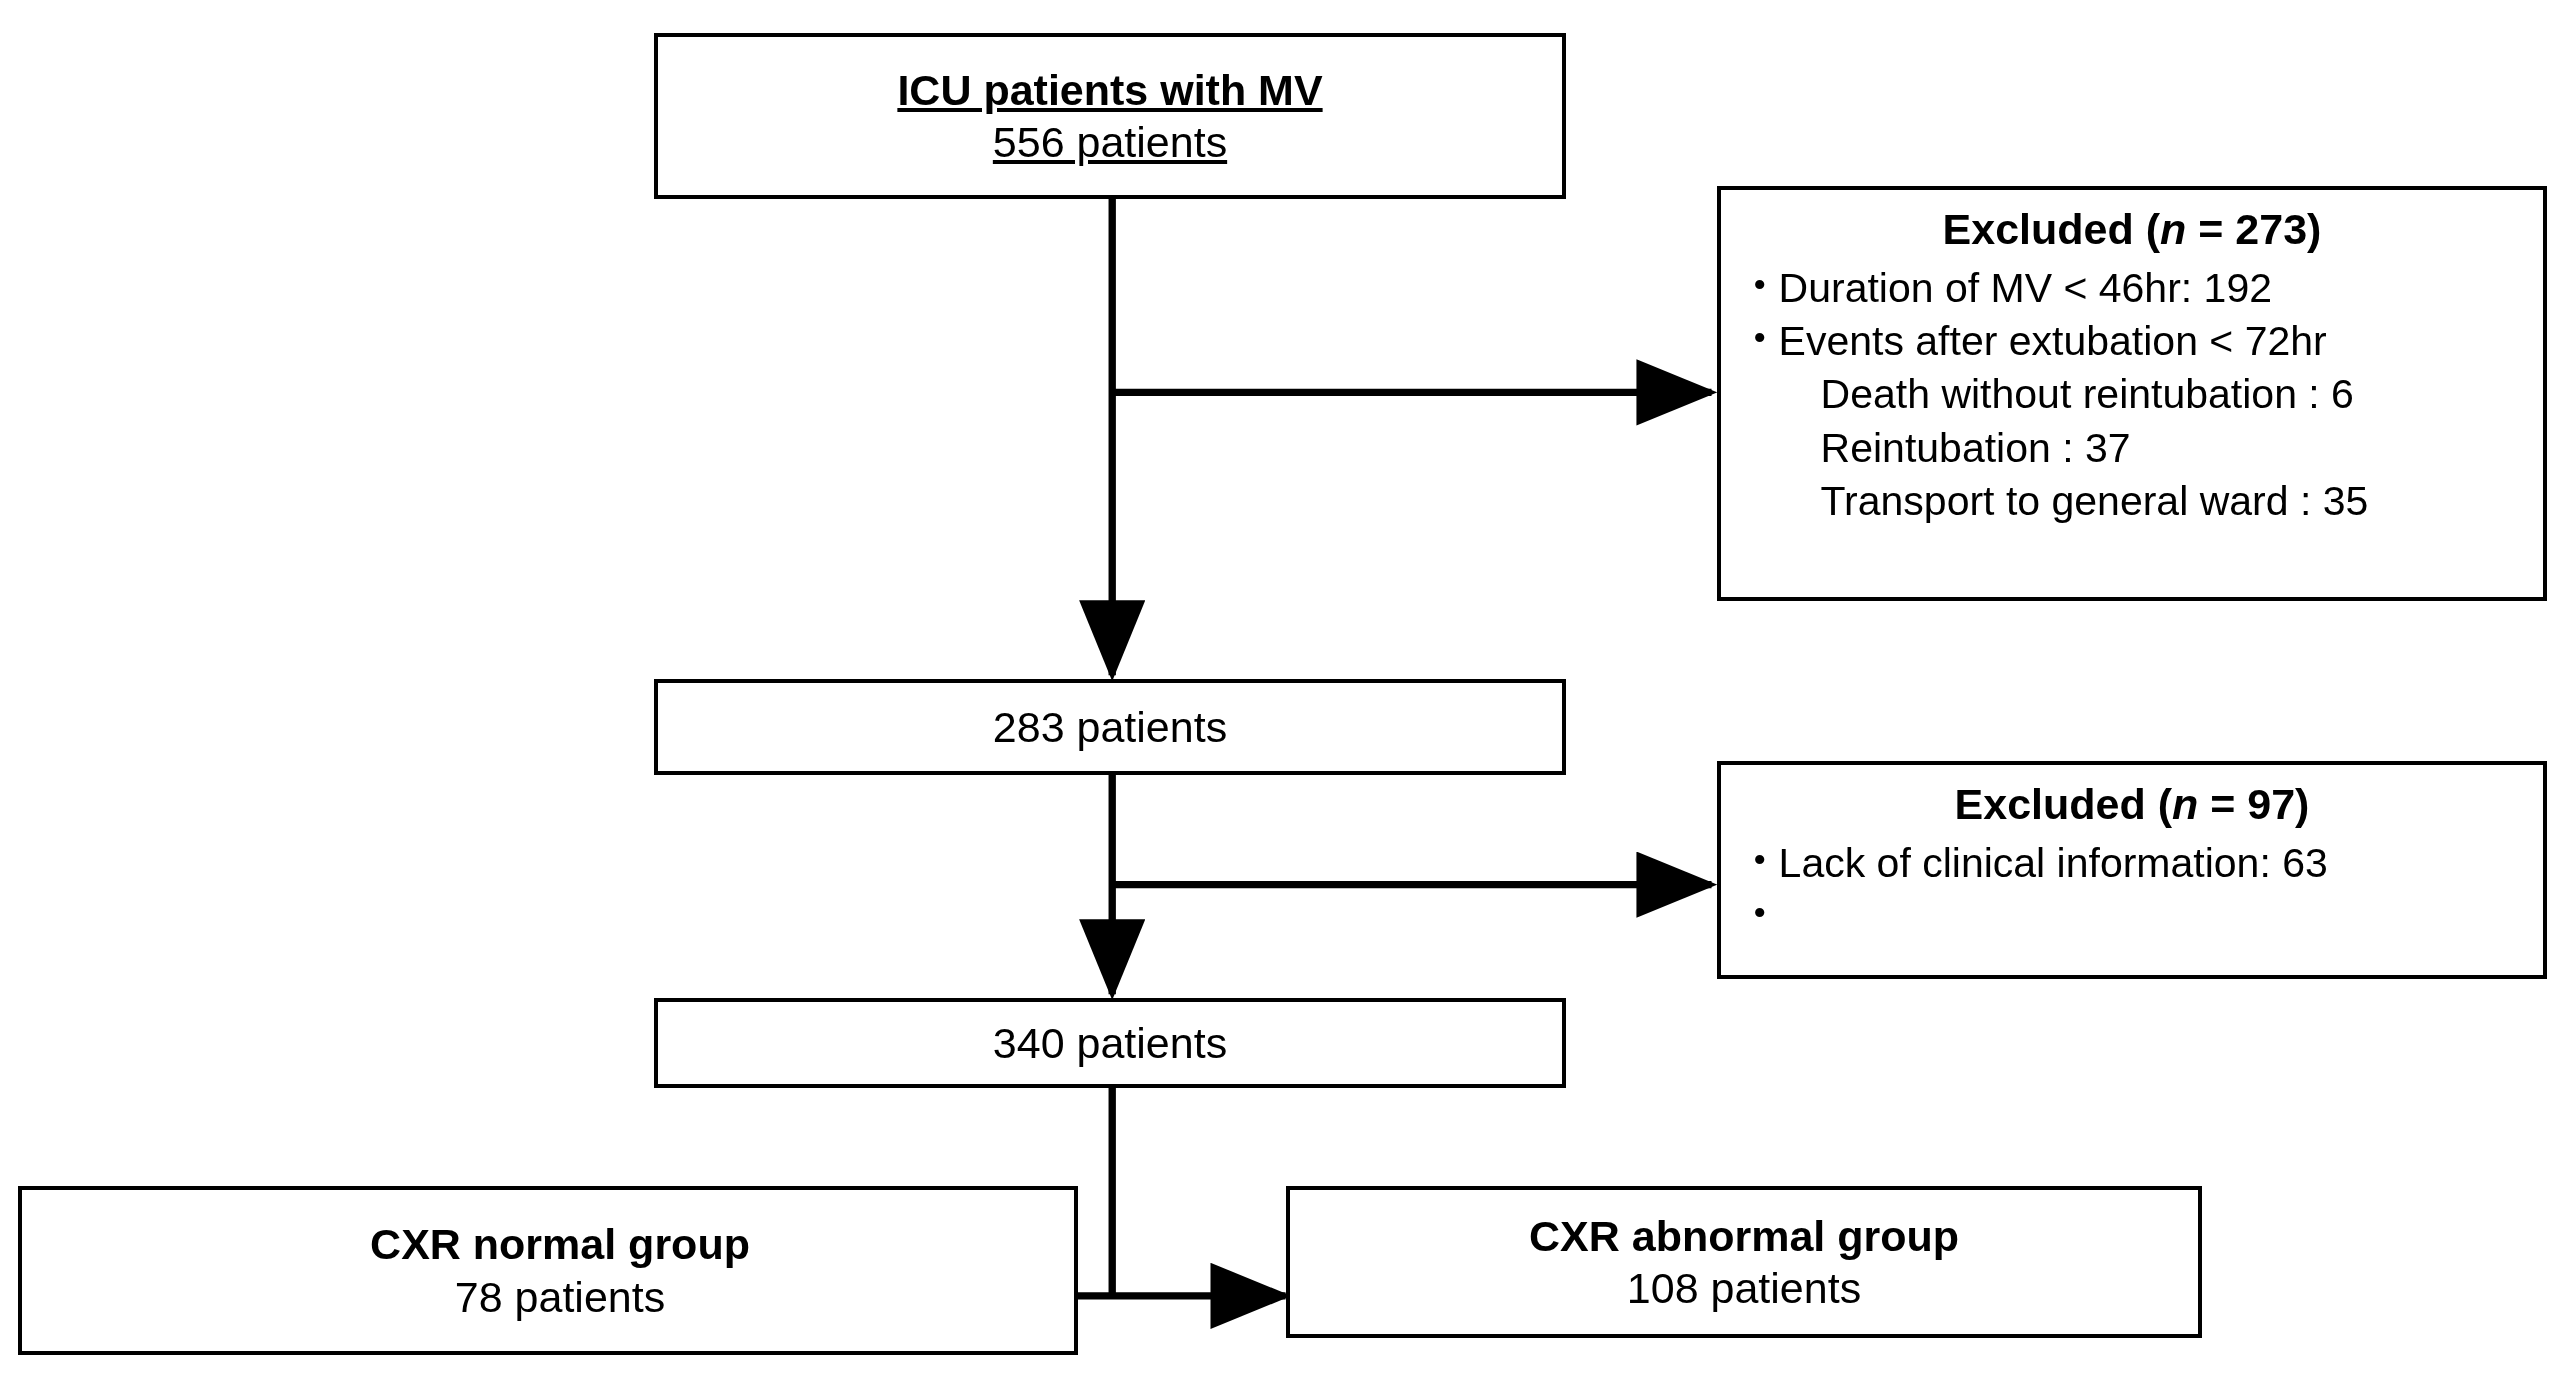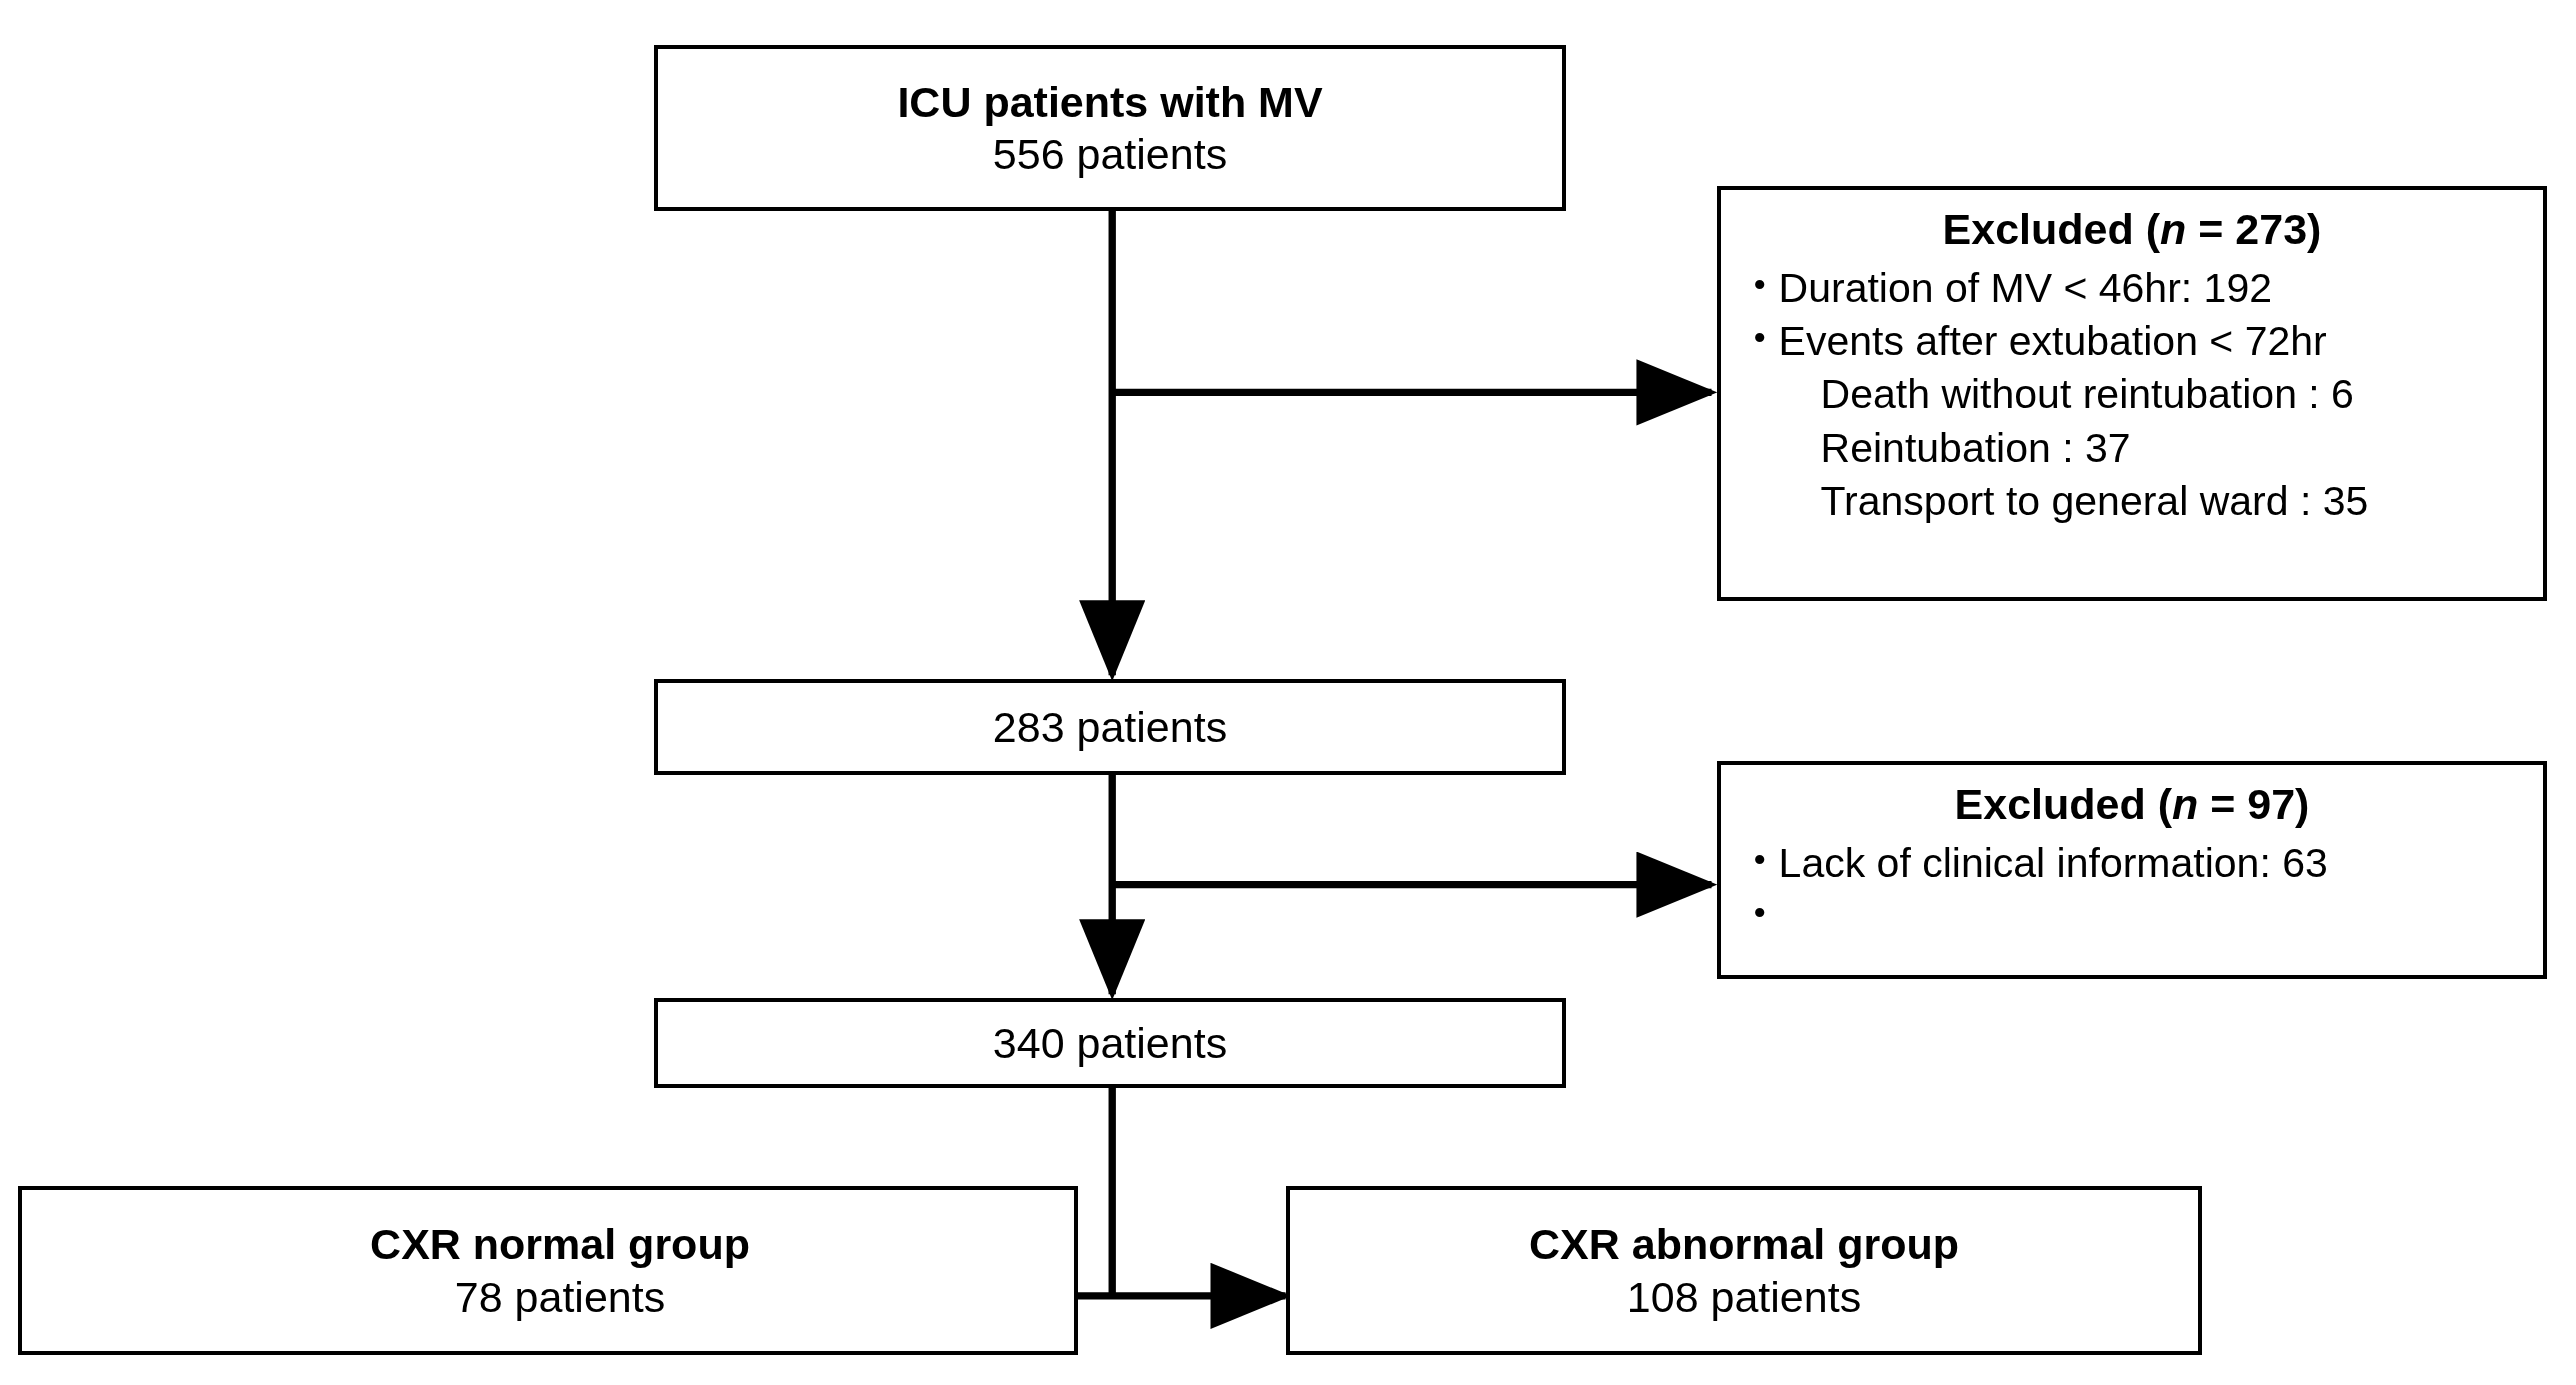--- a/index.html
+++ b/index.html
@@ -108,21 +108,21 @@
 
     <line x1="1360" y1="940" x2="1360" y2="1216" stroke="#000000" stroke-width="9" marker-end="url(#arrowEnd)"></line>
 
     <line x1="1360" y1="1082" x2="2093" y2="1082" stroke="#000000" stroke-width="9" marker-end="url(#arrowEnd)"></line>
 
     <line x1="1360" y1="1330" x2="1360" y2="1585" stroke="#000000" stroke-width="9"></line>
 
     <line x1="1147" y1="1585" x2="1572" y2="1585" stroke="#000000" stroke-width="9" marker-start="url(#arrowStart)" marker-end="url(#arrowEnd)"></line>
   </svg>
 
-  <div class="node" style="left:654px; top:45px; width:912px; height:166px;">
+  <div class="node" style="left:654px; top:33px; width:912px; height:166px;text-decoration:underline;">
     <div class="line-bold">ICU patients with MV</div>
     <div class="line-reg">556 patients</div>
   </div>
 
   <div class="node node-left" style="left:1717px; top:186px; width:830px; height:415px; padding:13px 11.4px 8.2px 11.4px; justify-content:flex-start;">
     <div class="excl-title">
       <span>Excluded (</span><i>n</i><span> = 273)</span>
     </div>
     <div class="excl-body">
       <div class="bullet-row">
@@ -160,19 +160,19 @@
 
   <div class="node" style="left:654px; top:998px; width:912px; height:90px;">
     <div class="line-reg">340 patients</div>
   </div>
 
   <div class="node" style="left:18px; top:1186px; width:1060px; height:169px;padding-left:24px;">
     <div class="line-bold">CXR normal group</div>
     <div class="line-reg">78 patients</div>
   </div>
 
-  <div class="node" style="left:1286px; top:1186px; width:916px; height:169px;">
+  <div class="node" style="left:1286px; top:1186px; width:916px; height:152px;">
     <div class="line-bold">CXR abnormal group</div>
     <div class="line-reg">108 patients</div>
   </div>
 
 </div>
 
 
 </body></html>

